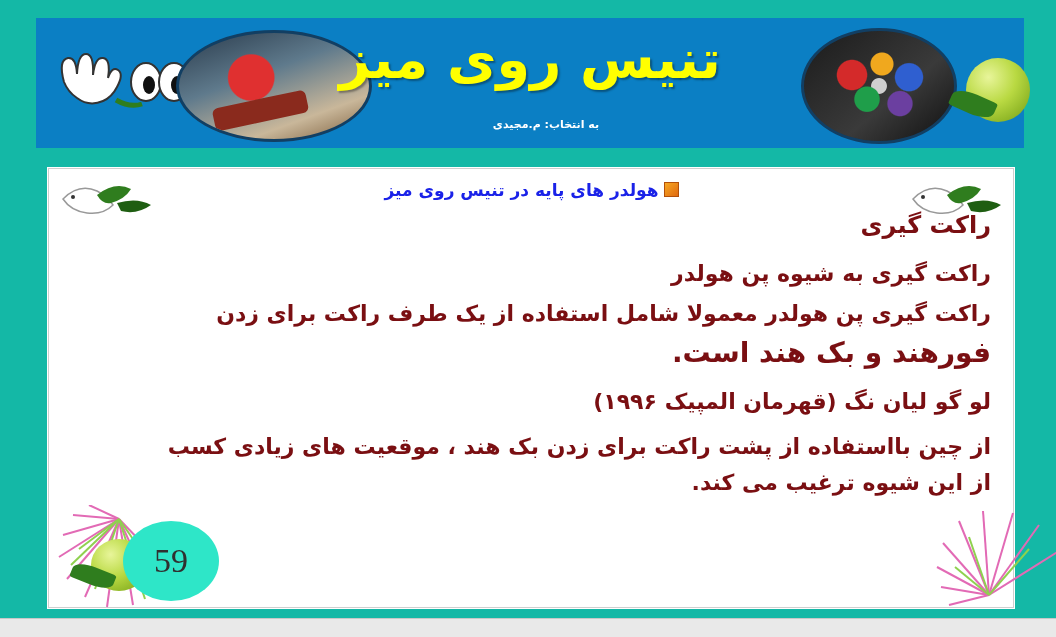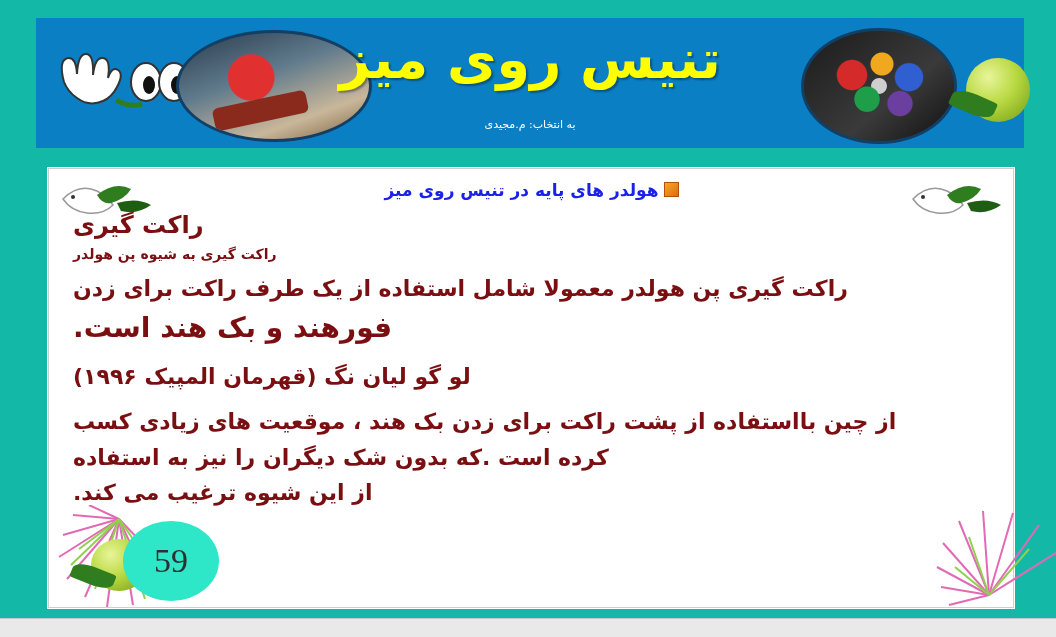--- a/index.html
+++ b/index.html
@@ -49,22 +49,23 @@
     text-shadow: 2px 2px 2px rgba(0,0,0,0.35);
   }
   .banner-sub {
     position: absolute;
     left: 0;
     top: 100px;
     width: 988px;
     text-align: center;
     color: #ffffff;
     font-size: 11px;
-    font-weight: normal;
-    direction: rtl;
+    font-weight: bold;
+    direction: rtl;
+    padding-left: 16px;
   }
 
   
   .glove-left {
     position: absolute;
     left: 10px;
     top: 22px;
     width: 150px;
     height: 80px;
   }
@@ -165,31 +166,31 @@
     font-weight: bold;
     direction: rtl;
   }
 
   .body-text {
     position: absolute;
     left: 24px;
     top: 36px;
     width: 918px;
     direction: rtl;
-    text-align: left;
+    text-align: right;
     color: #7a0f12;
     font-weight: bold;
     line-height: 1.52;
   }
   .ln {
     display: block;
     letter-spacing: 1px;
   }
   .ln-1 { font-size: 24px; color: #7a0f12; margin-top: 2px; }
-  .ln-2 { font-size: 14px; margin-top: 1px; }
+  .ln-2 { font-size: 22px; margin-top: 14px; }
   .ln-3 { font-size: 22px; margin-top: 6px; }
   .ln-4 { font-size: 28px; margin-top: 2px; }
   .ln-5 { font-size: 22px; margin-top: 10px; }
   .ln-6 { font-size: 22px; margin-top: 12px; }
   .ln-7 { font-size: 22px; margin-top: 2px; }
   .ln-8 { font-size: 22px; margin-top: 2px; }
 
   
   .bird {
     position: absolute;
@@ -309,21 +310,20 @@
       <span class="bullet-sq"></span><span class="bullet-text">هولدر های پایه در تنیس روی میز</span>
     </div>
 
     <div class="body-text">
       <span class="ln ln-1">راکت گیری</span>
       <span class="ln ln-2">راکت گیری به شیوه پن هولدر</span>
       <span class="ln ln-3">راکت گیری پن هولدر معمولا شامل استفاده از یک طرف راکت برای زدن</span>
       <span class="ln ln-4">فورهند و بک هند است.</span>
       <span class="ln ln-5">لو گو لیان نگ  (قهرمان المپیک ۱۹۹۶)</span>
       <span class="ln ln-6">از چین بااستفاده از پشت راکت برای زدن بک هند ، موقعیت های زیادی کسب</span>
-      <span class="ln ln-7">کرده است .که بدون شک دیگران را نیز به استفاده</span>
       <span class="ln ln-8">از این شیوه ترغیب می کند.</span>
     </div>
 
     <svg class="firework" viewBox="0 0 150 104">
       <g stroke="#e26ab5" stroke-width="2" fill="none">
         <path d="M70 14 L40 0"></path>
           <path d="M70 14 L24 10"></path>
           <path d="M70 14 L14 30"></path>
         <path d="M70 14 L10 52"></path>
           <path d="M70 14 L18 74"></path>

